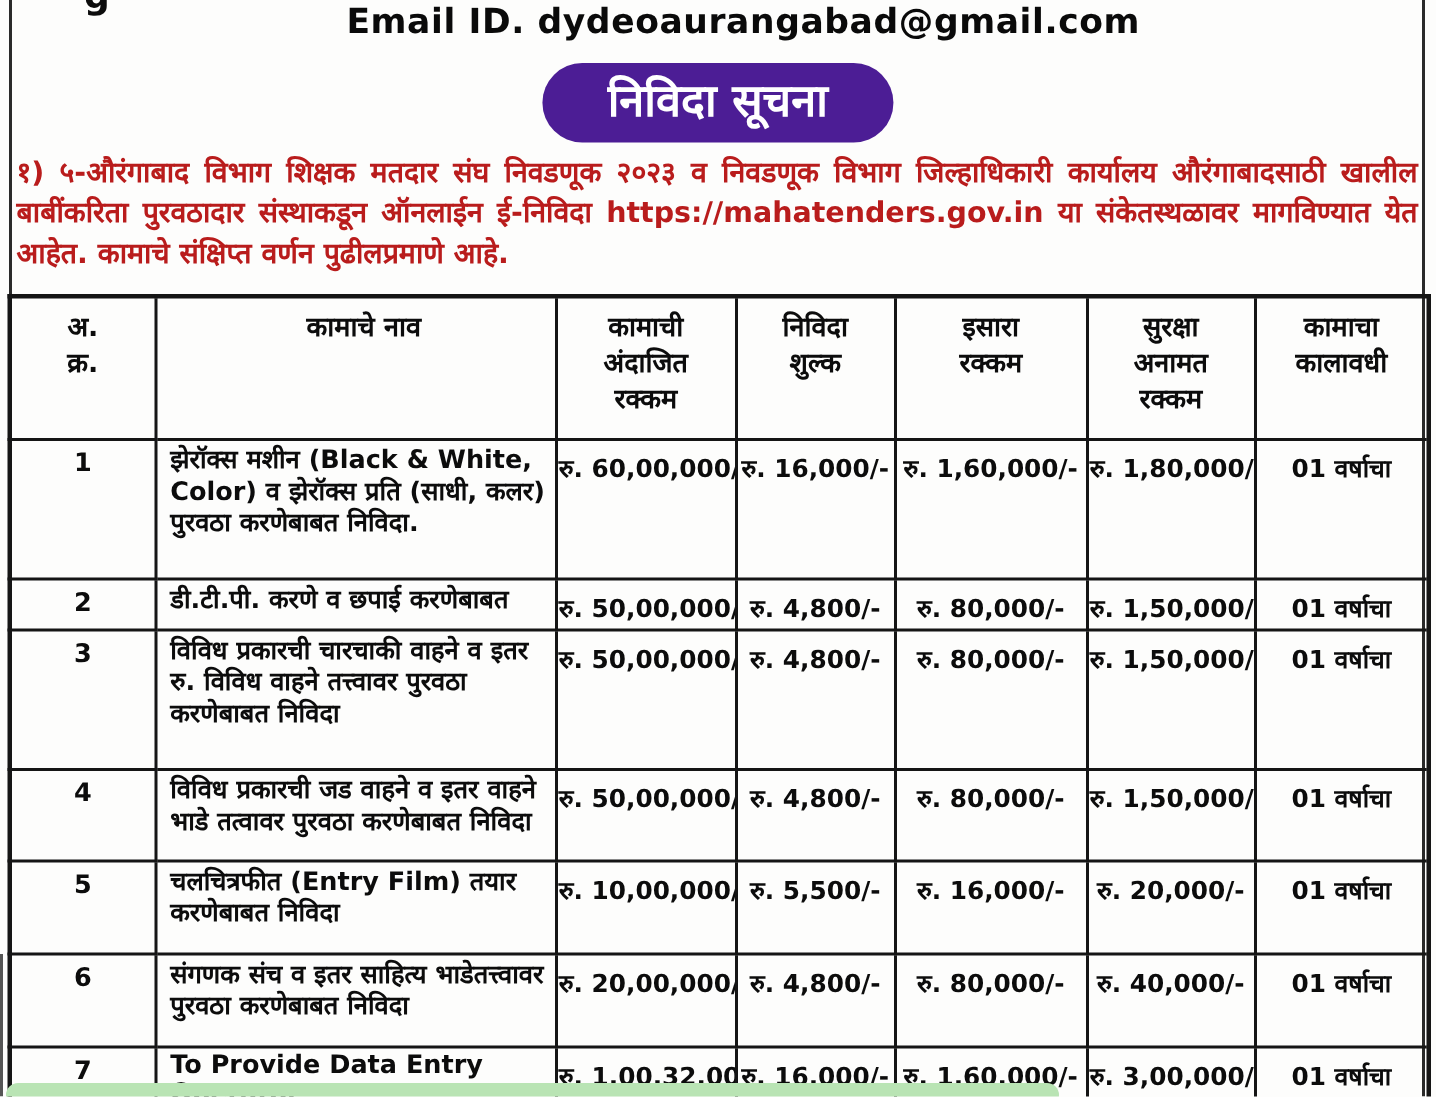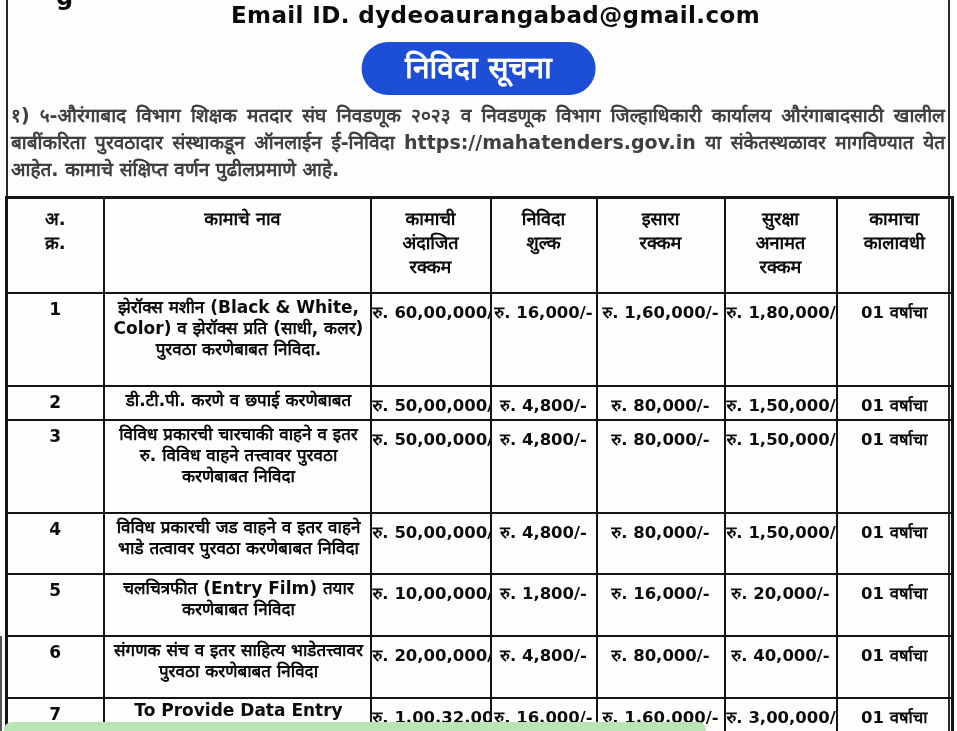--- a/index.html
+++ b/index.html
@@ -17,27 +17,27 @@
   
   .top-glyph{position:absolute;left:56px;top:0;width:26px;height:11px;overflow:hidden;}
   .top-glyph span{position:relative;top:-17px;font-size:24px;font-weight:700;}
 
   .email-line{
     position:absolute;top:2px;left:0;width:100%;text-align:center;
     font-size:23px;font-weight:700;letter-spacing:.4px;color:#0a0a0a;padding-left:17px;
   }
   .notice-pill{
     position:absolute;top:42px;left:50%;transform:translateX(-50%);
-    background:#1d4ed8;color:#ffffff;border-radius:27px;
+    background:#4c1d95;color:#ffffff;border-radius:27px;
     height:53px;line-height:51px;padding:0 44px;
     font-size:30px;font-weight:700;white-space:nowrap;
   }
   .intro{
     position:absolute;top:102px;left:11px;width:934px;
-    font-size:19px;font-weight:700;line-height:27px;color:#404040;
+    font-size:19px;font-weight:700;line-height:27px;color:#b91c1c;
     text-align:justify;
   }
 
   table.tender{
     position:absolute;top:196px;left:5px;width:946px;
     border-collapse:collapse;table-layout:fixed;
     border:3px solid #151515;
   }
   table.tender th,table.tender td{
     border:2px solid #151515;vertical-align:top;
@@ -55,21 +55,21 @@
 
   tbody tr:nth-child(1){height:93px;}
   tbody tr:nth-child(2){height:34px;}
   tbody tr:nth-child(3){height:93px;}
   tbody tr:nth-child(4){height:61px;}
   tbody tr:nth-child(5){height:62px;}
   tbody tr:nth-child(6){height:62px;}
   tbody tr:nth-child(7){height:64px;}
 
   td.col-sr{text-align:center;font-size:17px;padding-top:5px;}
-  td.col-name{font-size:17px;line-height:21px;padding:3px 6px 0 9px;text-align:center;}
+  td.col-name{font-size:17px;line-height:21px;padding:3px 6px 0 9px;}
   td.col-estimated,td.col-fee,td.col-emd,td.col-security,td.col-period{
     text-align:center;font-size:16.5px;padding-top:6px;white-space:nowrap;
   }
   tbody tr:nth-child(7) td.col-name{line-height:19px;padding-top:2px;}
 
   .green-highlight{
     position:absolute;left:4px;top:722px;width:702px;height:16px;
     background:#b9e4b4;border-radius:12px;z-index:5;
   }
 </style>
@@ -151,21 +151,21 @@
         <td class="col-estimated">रु. 50,00,000/-</td>
         <td class="col-fee">रु. 4,800/-</td>
         <td class="col-emd">रु. 80,000/-</td>
         <td class="col-security">रु. 1,50,000/-</td>
         <td class="col-period">01 वर्षाचा</td>
       </tr>
       <tr>
         <td class="col-sr">5</td>
         <td class="col-name">चलचित्रफीत (Entry Film) तयार करणेबाबत निविदा</td>
         <td class="col-estimated">रु. 10,00,000/-</td>
-        <td class="col-fee">रु. 1,800/-</td>
+        <td class="col-fee">रु. 5,500/-</td>
         <td class="col-emd">रु. 16,000/-</td>
         <td class="col-security">रु. 20,000/-</td>
         <td class="col-period">01 वर्षाचा</td>
       </tr>
       <tr>
         <td class="col-sr">6</td>
         <td class="col-name">संगणक संच व इतर साहित्य भाडेतत्त्वावर पुरवठा करणेबाबत निविदा</td>
         <td class="col-estimated">रु. 20,00,000/-</td>
         <td class="col-fee">रु. 4,800/-</td>
         <td class="col-emd">रु. 80,000/-</td>

